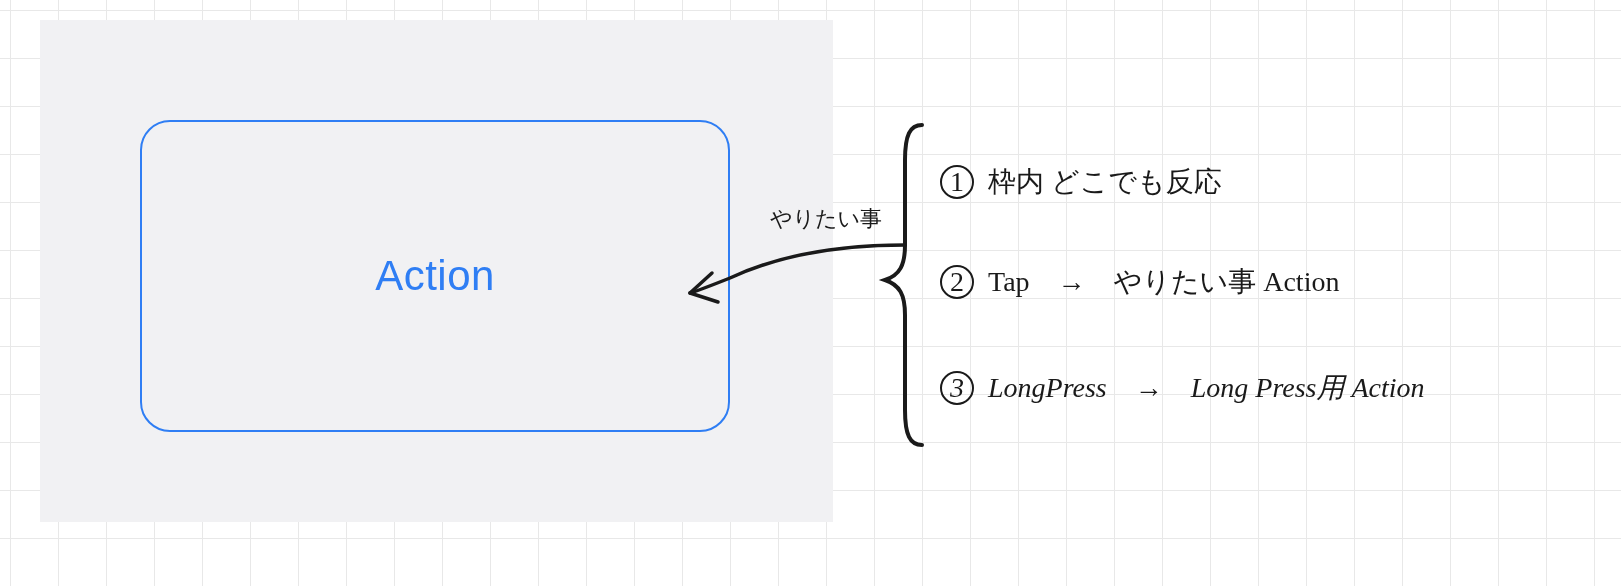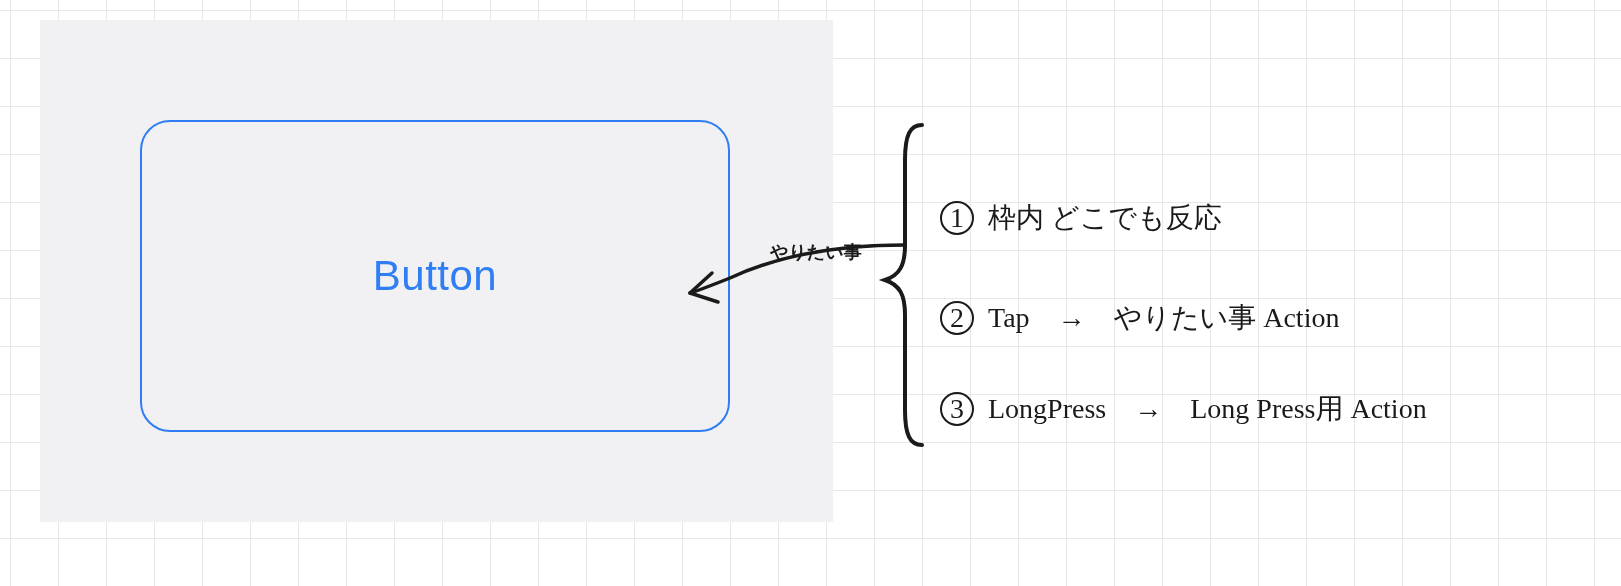--- a/index.html
+++ b/index.html
@@ -62,21 +62,20 @@
       height: 586px;
       pointer-events: none;
     }
     .hand-text {
       position: absolute;
       font-family: "Comic Sans MS", "Segoe Script", cursive;
       color: #1a1a1a;
       font-size: 28px;
       line-height: 1.2;
       white-space: nowrap;
-      margin-top: 36px;
     }
     .circle-num {
       display: inline-block;
       font-size: 28px;
       border: 2px solid #1a1a1a;
       border-radius: 50%;
       width: 34px;
       height: 34px;
       text-align: center;
       line-height: 30px;
@@ -84,44 +83,44 @@
       font-family: "Comic Sans MS", cursive;
     }
   </style>
 </head>
 <body>
 
 <div class="grid-bg"></div>
 
 <div class="canvas-panel">
   <div class="button-frame">
-    <span class="button-label">Button</span>
+    <span class="button-label">Action</span>
   </div>
 </div>
 
 <svg class="hand-layer" viewBox="0 0 1621 586">
 
   <path d="M 905 245 C 860 245, 790 250, 730 278 C 715 284, 700 290, 690 293" stroke="#1a1a1a" stroke-width="3.5" fill="none" stroke-linecap="round"></path>
 
   <path d="M 690 293 L 712 273 M 690 293 L 718 302" stroke="#1a1a1a" stroke-width="3.5" fill="none" stroke-linecap="round"></path>
 
   <path d="M 922 125
            C 910 125, 905 135, 905 160
            L 905 245
            C 905 265, 900 275, 885 280
            C 900 285, 905 295, 905 315
            L 905 410
            C 905 435, 910 445, 922 445" stroke="#1a1a1a" stroke-width="4" fill="none" stroke-linecap="round"></path>
 </svg>
 
-<div class="hand-text" style="left:770px; top:206px; font-size:18px;font-weight:bold;">やりたい事</div>
+<div class="hand-text" style="left:770px; top:206px; font-size:22px;">やりたい事</div>
 
 <div class="hand-text" style="left:940px; top:165px;">
   <span class="circle-num">1</span><span>枠内 どこでも反応</span>
 </div>
 
 <div class="hand-text" style="left:940px; top:265px;">
   <span class="circle-num">2</span><span>Tap　→　やりたい事 Action</span>
 </div>
 
-<div class="hand-text" style="left:940px; top:356px;">
+<div class="hand-text" style="left:940px; top:371px;font-style:italic;">
   <span class="circle-num">3</span><span>LongPress　→　Long Press用 Action</span>
 </div>
 
 </body></html>

